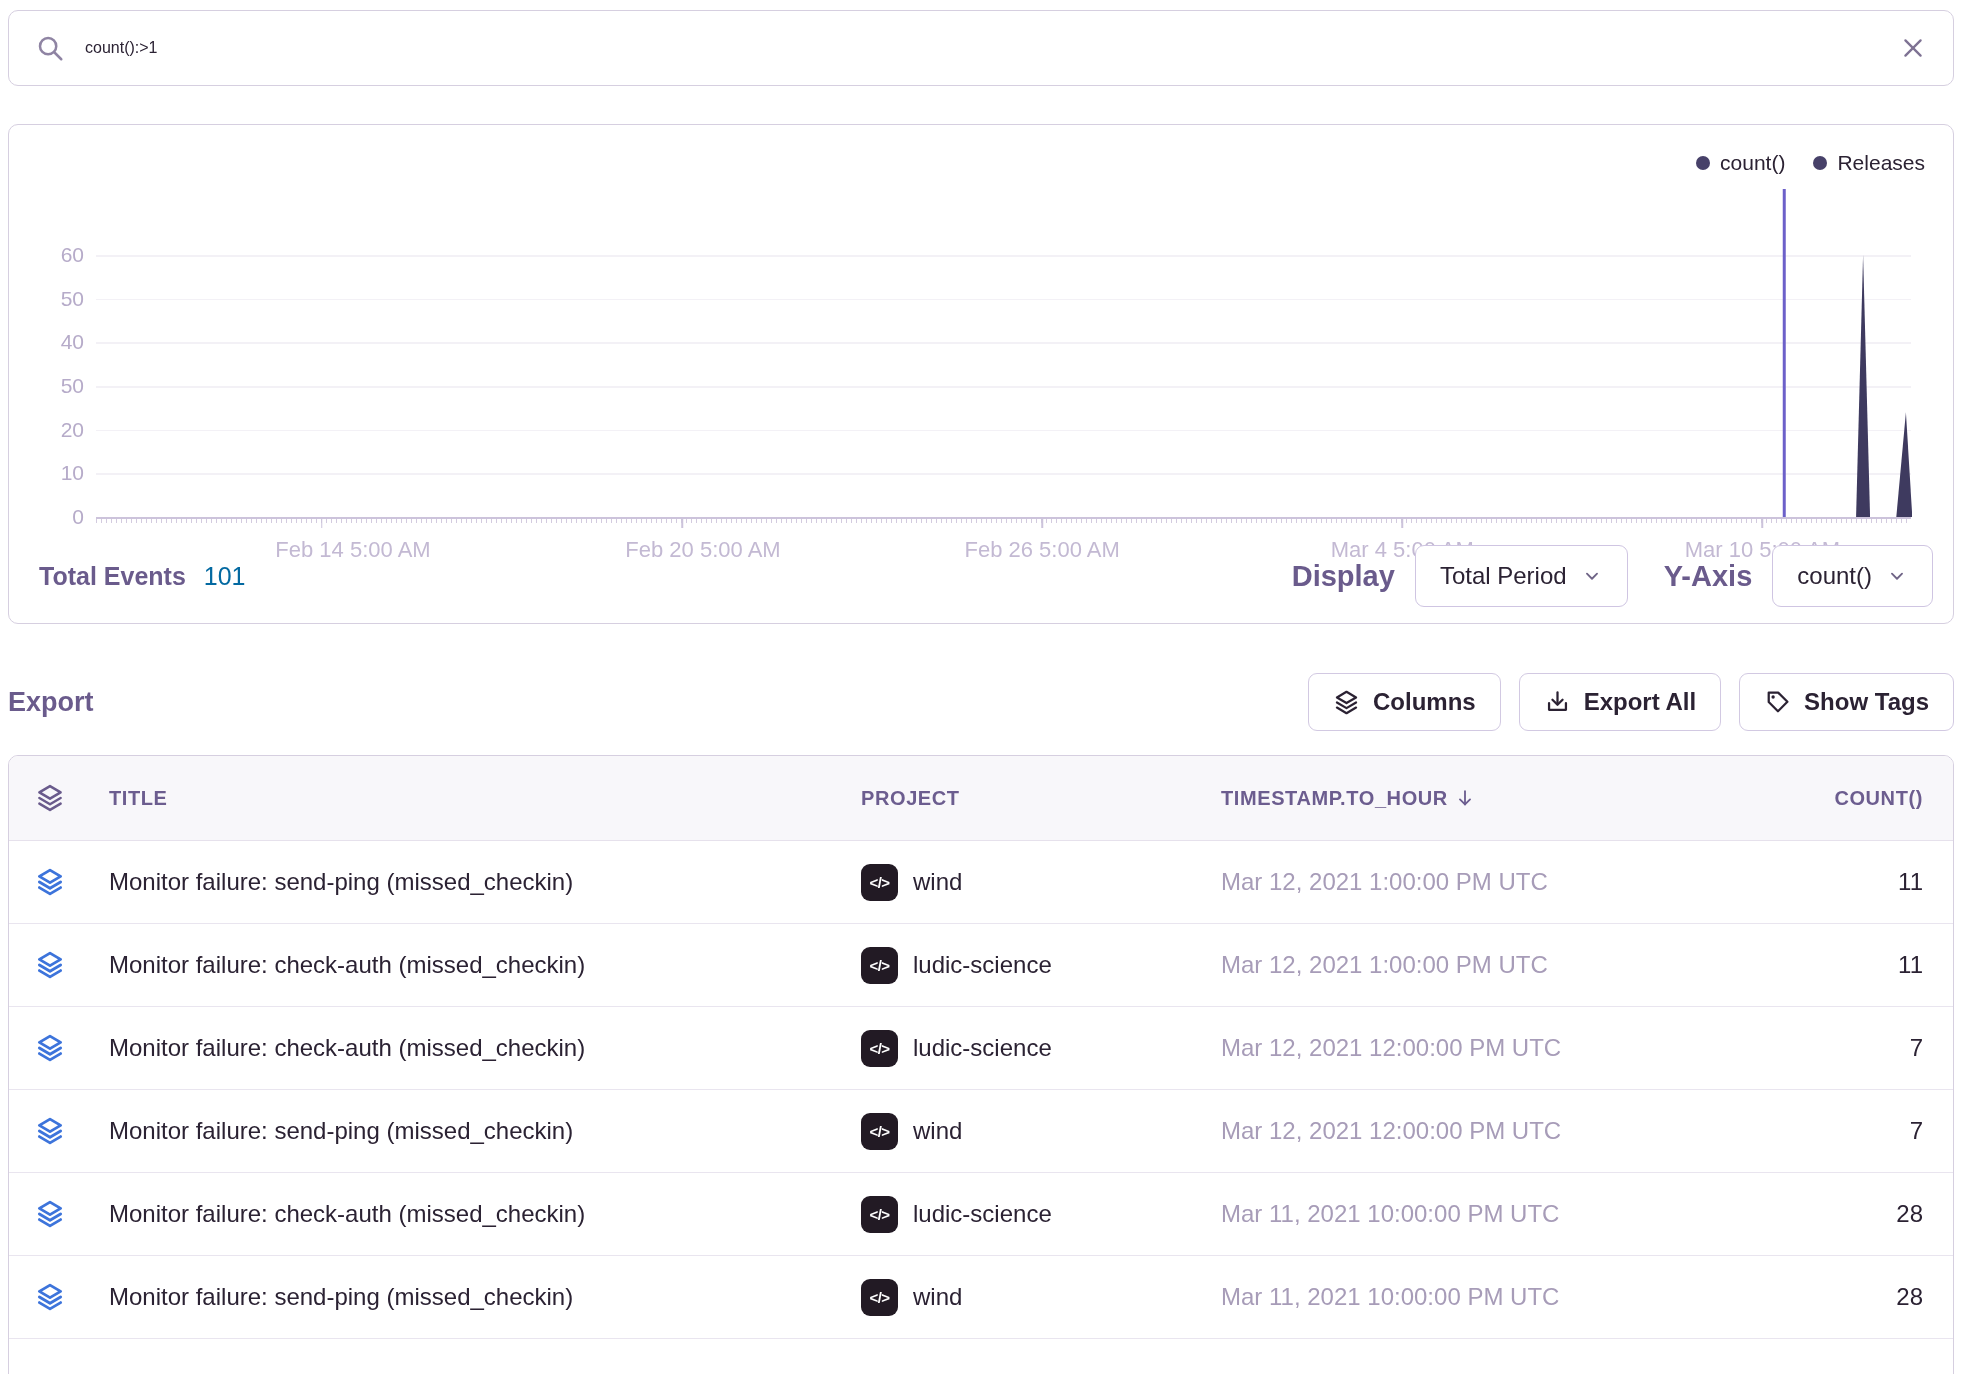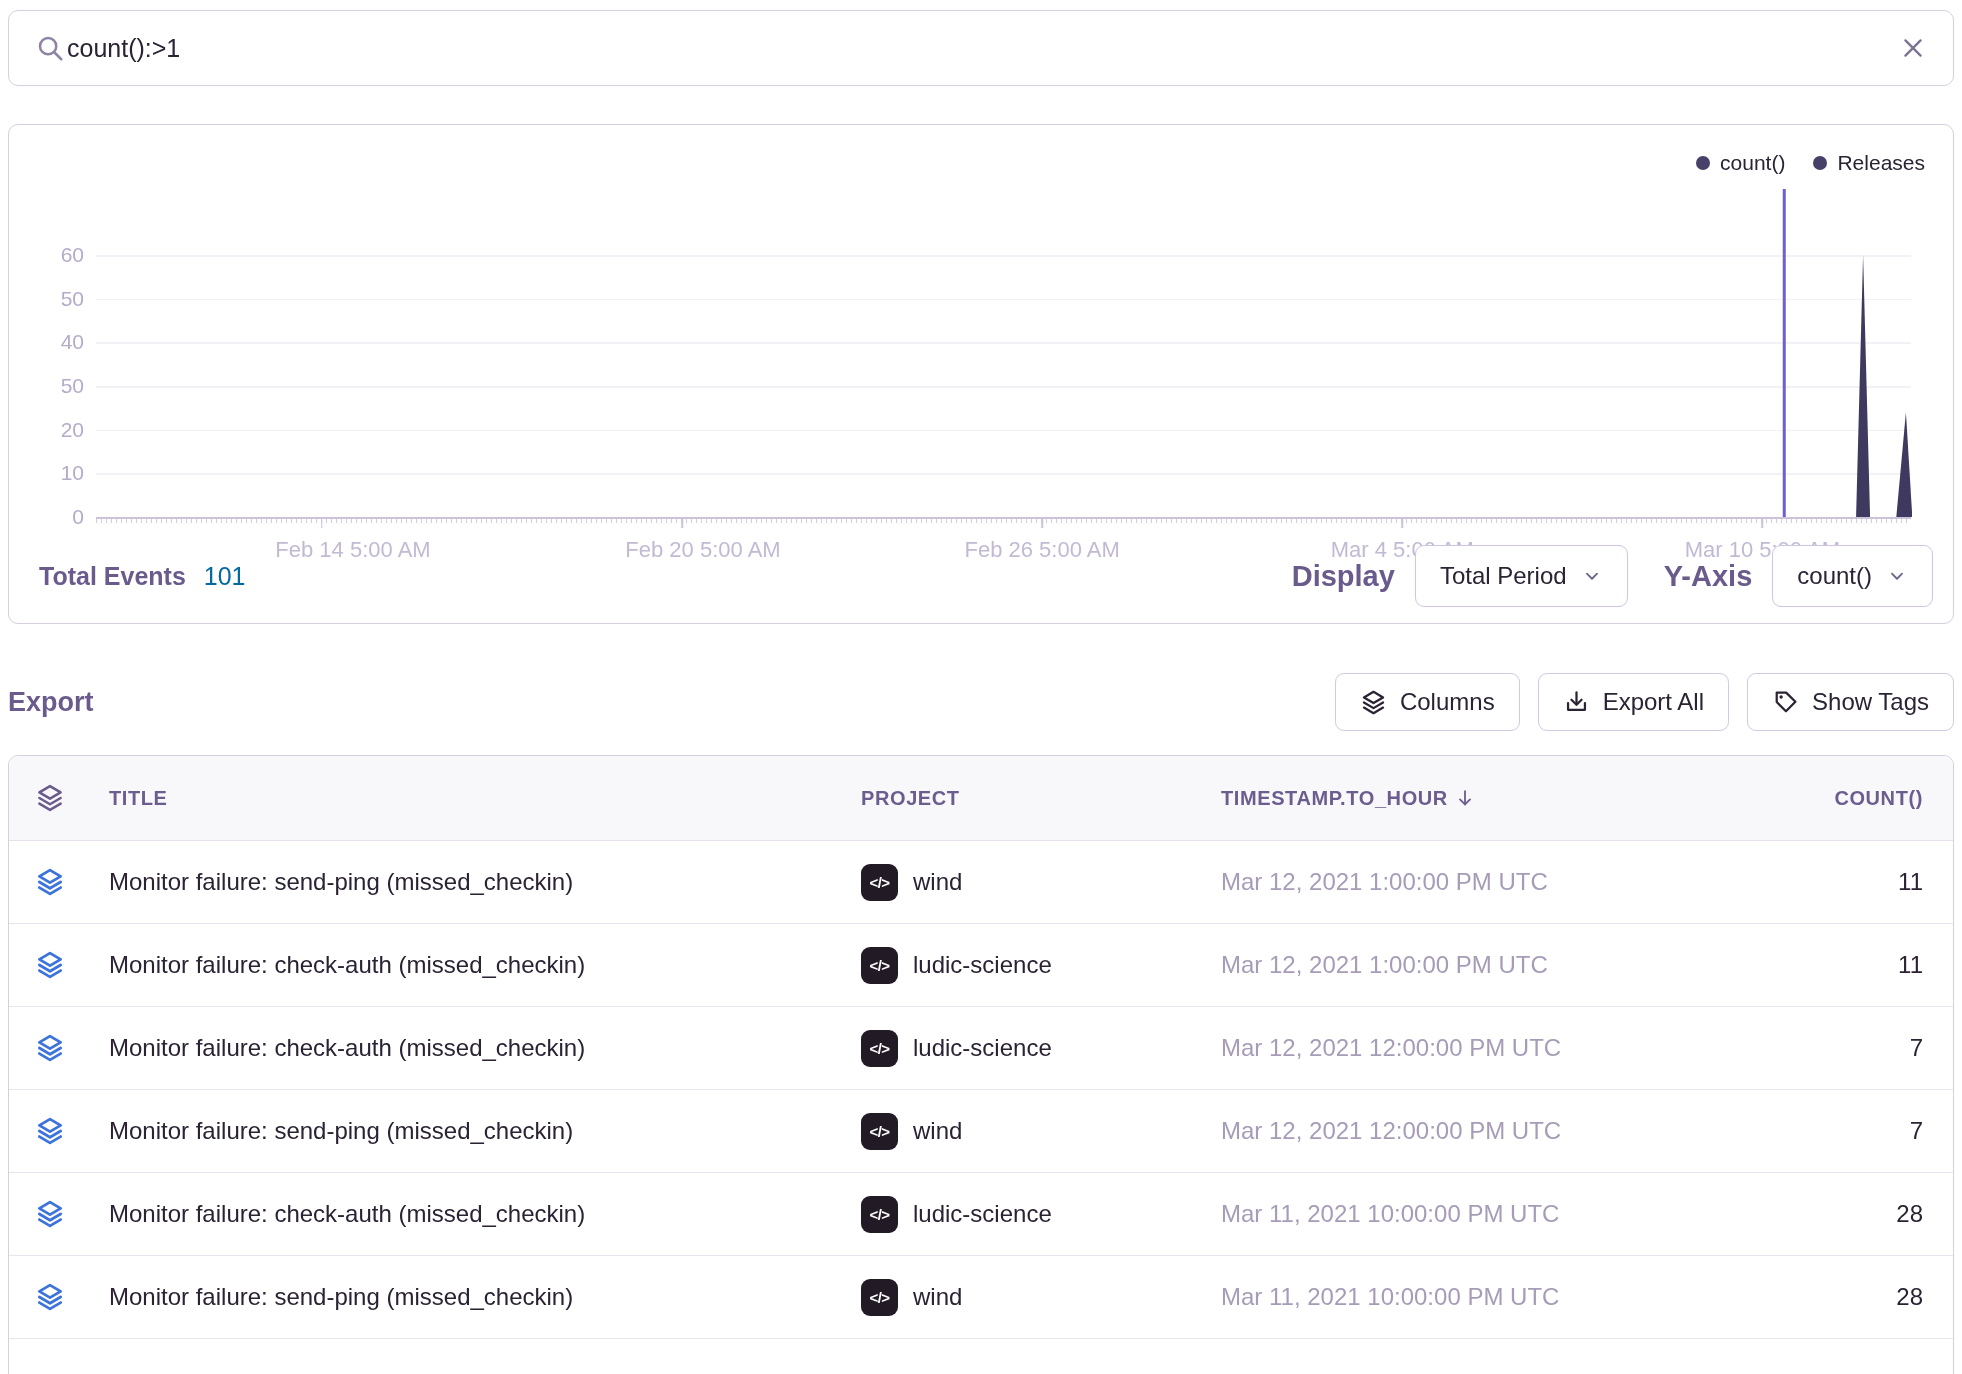--- a/index.html
+++ b/index.html
@@ -4,21 +4,21 @@
 <style>
   html,body{margin:0;padding:0;background:#fff;}
   body{font-family:"Liberation Sans", sans-serif;-webkit-font-smoothing:antialiased;}
   .page{position:relative;width:1962px;height:1374px;background:#fff;overflow:hidden;color:#2B2233;}
 
   
   .search-bar{position:absolute;left:8px;top:10px;width:1946px;height:76px;box-sizing:border-box;
     border:1.5px solid #D6CFE0;border-radius:10px;background:#fff;display:flex;align-items:center;padding:0 26px;}
   .search-bar .icon{display:flex;align-items:center;}
   .search-input{flex:1;border:none;outline:none;background:transparent;font-family:inherit;
-    font-size:25px;color:#2B2233;}
+    font-size:16px;color:#2B2233;margin-left:18px;}
   .icon svg{display:block;}
 
   
   .chart-panel{position:absolute;left:8px;top:124px;width:1946px;height:500px;box-sizing:border-box;
     border:1.5px solid #D6CFE0;border-radius:10px;background:#fff;}
   .legend{position:absolute;top:26px;right:28px;display:flex;gap:28px;align-items:center;}
   .legend-item{display:flex;align-items:center;gap:10px;cursor:pointer;}
   .legend-dot{width:14px;height:14px;border-radius:50%;background:#474169;}
   .legend-label{font-size:21px;color:#2B2233;}
 
@@ -43,21 +43,21 @@
     border:1.5px solid #CFC5E2;border-radius:9px;background:#fff;cursor:pointer;}
   .dropdown-value{font-size:24px;color:#2B2233;}
   .dropdown .chev{color:#6F6486;display:flex;}
 
   
   .results-row{position:absolute;left:8px;top:672px;width:1946px;height:60px;display:flex;align-items:center;}
   .results-heading{font-size:27px;font-weight:bold;color:#6A5B8C;}
   .results-buttons{margin-left:auto;display:flex;gap:18px;}
   .btn{display:flex;align-items:center;gap:13px;height:58px;padding:0 24px;box-sizing:border-box;
     border:1.5px solid #D2C9E2;border-radius:9px;background:#fff;cursor:pointer;color:#2B2233;}
-  .btn-label{font-size:24px;font-weight:normal;color:#2B2233;white-space:nowrap;}
+  .btn-label{font-size:24px;font-weight:bold;color:#2B2233;white-space:nowrap;}
 
   
   .table{position:absolute;left:8px;top:755px;width:1946px;height:784px;box-sizing:border-box;
     border:1.5px solid #D6CFE0;border-radius:10px;background:#fff;overflow:hidden;display:flex;flex-direction:column;}
   .tgrid{display:grid;grid-template-columns:82px 770px 360px 480px 1fr;align-items:center;}
   .thead{height:84px;background:#F8F7FA;border-bottom:1.5px solid #E6E1EC;}
   .th{font-size:20px;font-weight:bold;letter-spacing:0.6px;color:#6C5D8F;cursor:pointer;}
   .th-icon-cell{display:flex;justify-content:center;color:#6A5B8C;}
   .cell-title{padding-left:18px;}
   .cell-count{text-align:right;padding-right:30px;}

